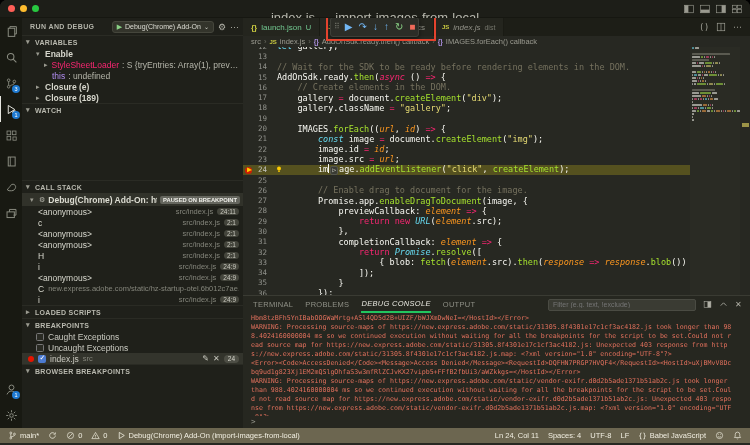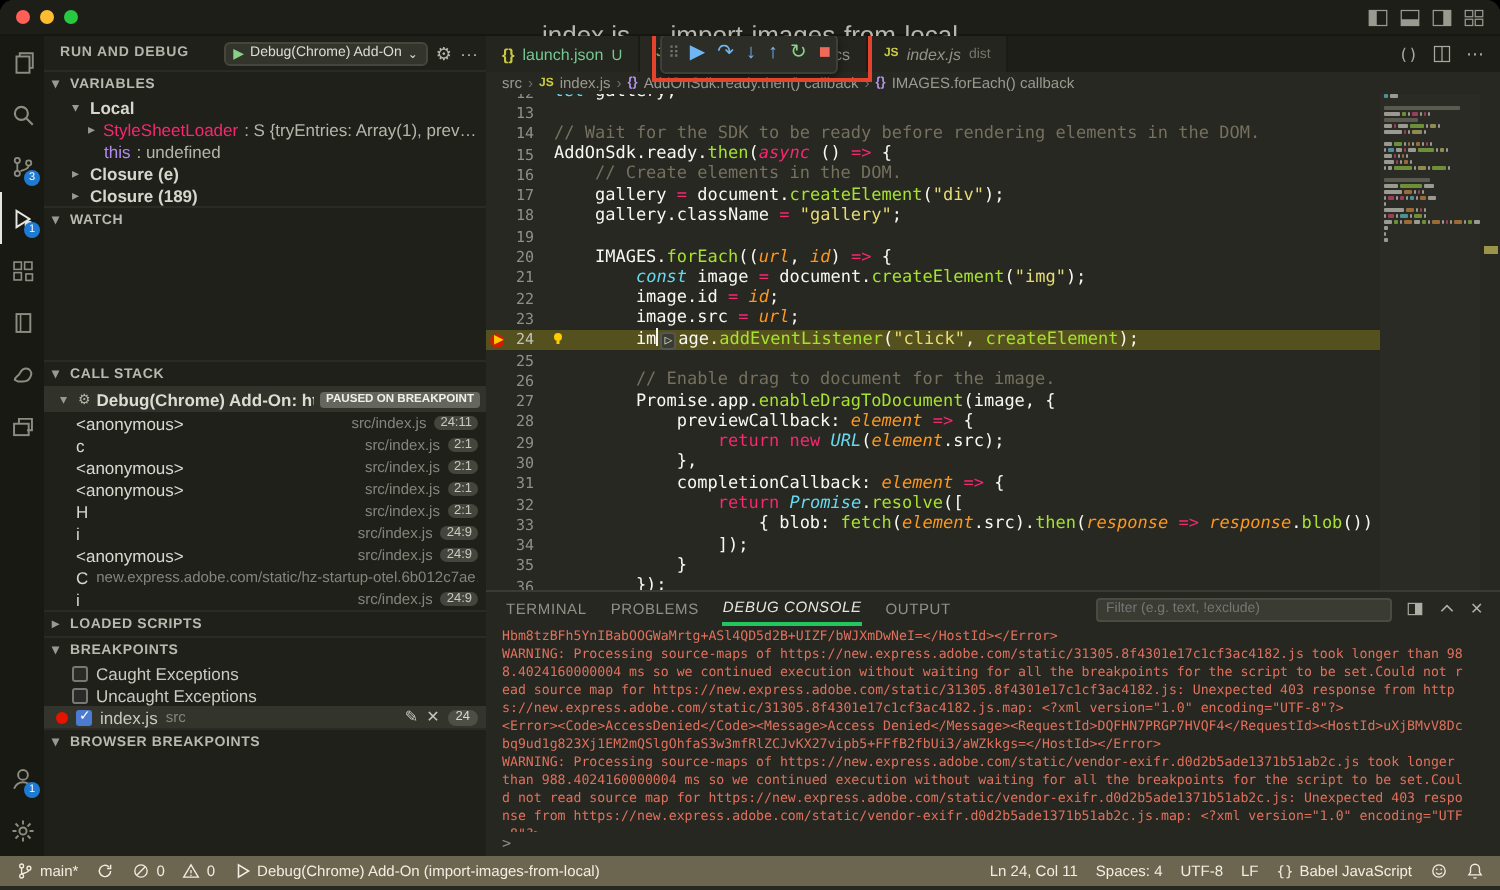--- a/index.html
+++ b/index.html
@@ -251,21 +251,21 @@
           <span style="font-size:6px;">⌄</span>
         </span>
         <span class="hdr-ico">⚙</span>
         <span class="hdr-ico">···</span>
       </div>
       <div id="sb-sections">
           <div class="section">
             <div class="sec-title"><span class="chev">▾</span>VARIABLES</div>
   <div class="row">
               <span class="chev">▾</span>
-              <span class="bold">Local</span>
+              <span class="bold">Enable</span>
             </div>
   <div class="row" style="padding-left:22px;">
               <span class="chev">▸</span>
               <span class="var-name">StyleSheetLoader</span>
               <span class="var-val">: S {tryEntries: Array(1), prev: 0, next: 0…</span>
             </div>
   <div class="row" style="padding-left:30px;">
               <span class="var-this">this</span>
               <span class="var-val">: undefined</span>
             </div>

